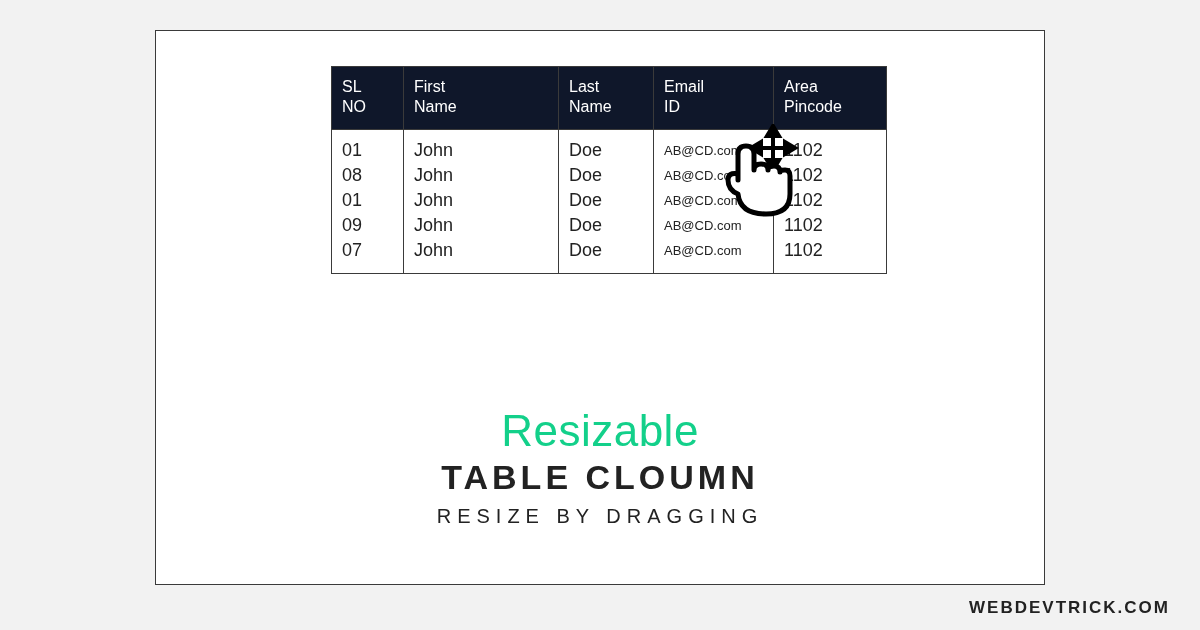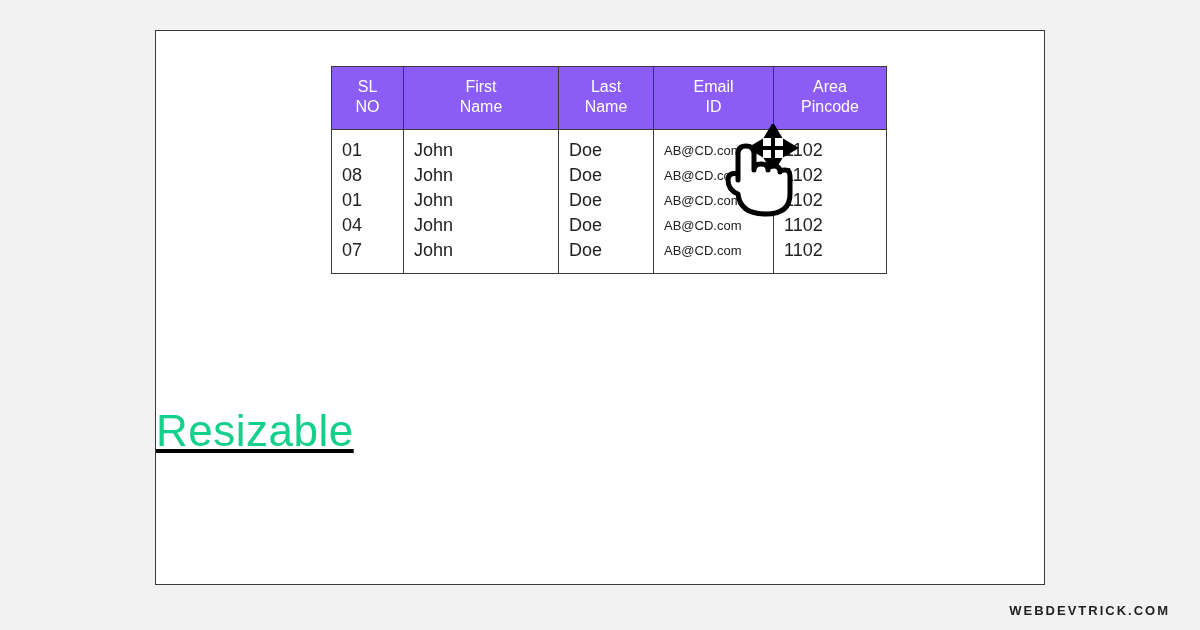--- a/index.html
+++ b/index.html
@@ -24,24 +24,24 @@
     left: 175px;
     top: 35px;
     width: 555px;
   }
   table {
     border-collapse: collapse;
     table-layout: fixed;
     width: 100%;
   }
   th {
-    background: #8b5cf6;
+    background: #0f172a;
     color: #fff;
     font-weight: 400;
-    text-align: center;
+    text-align: left;
     font-size: 16px;
     line-height: 1.25;
     padding: 10px 10px 12px 10px;
     border: 1px solid #3a3a3a;
     border-bottom: 1px solid #3a3a3a;
     vertical-align: top;
     position: relative;
   }
   td {
     border-left: 1px solid #3a3a3a;
@@ -78,22 +78,21 @@
     width: 90px;
     height: 100px;
     pointer-events: none;
   }
 
   .title-block {
     position: absolute;
     left: 0;
     right: 0;
     top: 375px;
-    text-align: left;
-    text-decoration: underline;
+    text-align: center;
   }
   .title1 {
     color: #13d08a;
     font-size: 44px;
     font-weight: 400;
     letter-spacing: 0.5px;
   }
   .title2 {
     color: #222;
     font-size: 34px;
@@ -108,21 +107,21 @@
     font-weight: 400;
     letter-spacing: 6px;
     text-transform: uppercase;
     margin-top: 8px;
   }
 
   .site {
     position: absolute;
     right: 30px;
     bottom: 12px;
-    font-size: 13px;
+    font-size: 17px;
     letter-spacing: 2px;
     font-weight: 600;
     color: #222;
   }
 </style>
 </head>
 <body>
 
 <div class="panel">
 
@@ -160,21 +159,21 @@
             <td>1102</td>
           </tr>
           <tr>
             <td>01</td>
             <td>John</td>
             <td>Doe</td>
             <td class="email-cell">AB@CD.com</td>
             <td>1102</td>
           </tr>
           <tr>
-            <td>04</td>
+            <td>09</td>
             <td>John</td>
             <td>Doe</td>
             <td class="email-cell">AB@CD.com</td>
             <td>1102</td>
           </tr>
           <tr>
             <td>07</td>
             <td>John</td>
             <td>Doe</td>
             <td class="email-cell">AB@CD.com</td>
@@ -215,17 +214,19 @@
                    Q24 90 22 70
                    Q12 66 12 56
                    Q12 48 22 50 Z"></path>
         </g>
       </svg>
     </div>
   </div>
 
   <div class="title-block">
     <div class="title1">Resizable</div>
+    <div class="title2">TABLE CLOUMN</div>
+    <div class="title3">RESIZE BY DRAGGING</div>
   </div>
 
 </div>
 
 <div class="site">WEBDEVTRICK.COM</div>
 
 </body></html>

